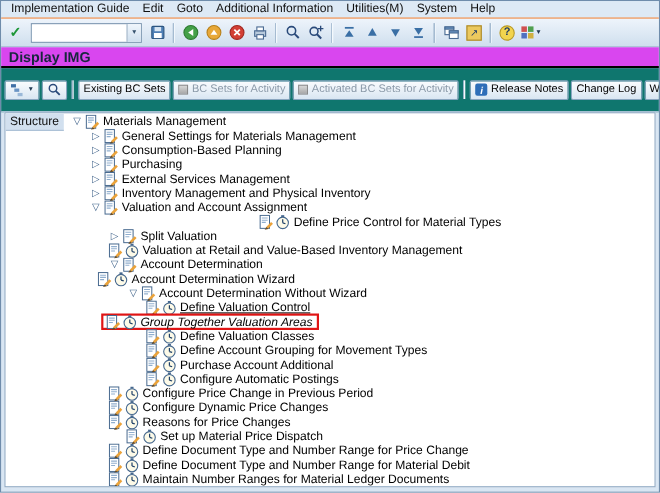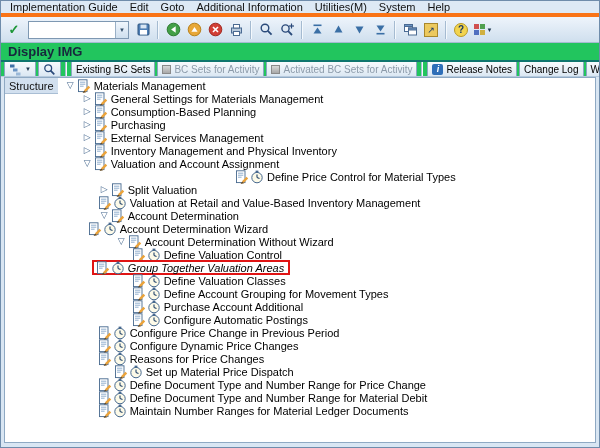--- a/index.html
+++ b/index.html
@@ -1,37 +1,37 @@
 <!DOCTYPE html>
 <html><head>
 <meta charset="utf-8">
 <style>
   *{box-sizing:border-box;margin:0;padding:0}
   html,body{background:#ffffff}
   body{font-family:"Liberation Sans",sans-serif}
   .window{width:600px;height:448px;border:1px solid #6f8cab;background:#d9e6f3;display:flex;flex-direction:column;overflow:hidden}
 
-  .menu-bar{height:16px;flex:none;display:flex;align-items:center;background:#dde9f5;border-bottom:4px solid #f97316;padding:0 3px;font-size:11px;color:#101010;white-space:nowrap}
+  .menu-bar{height:16px;flex:none;display:flex;align-items:center;background:#dde9f5;border-bottom:1px solid #f97316;padding:0 3px;font-size:11px;color:#101010;white-space:nowrap}
   .menu-item{padding:0 6px 1px;cursor:default}
 
   .toolbar{height:26px;flex:none;display:flex;align-items:center;background:linear-gradient(#eef4fb,#cfdfee);border-bottom:1px solid #a5bbd1;padding:0 3px;gap:1px;white-space:nowrap}
   .tb-btn{width:20px;height:20px;flex:none;display:flex;align-items:center;justify-content:center;background:transparent;border:1px solid transparent;border-radius:2px;padding:0}
   .g-check{color:#1c9637;font-weight:bold;font-size:13px;line-height:13px}
   .cmd{display:flex;align-items:center;height:18px;background:#fff;border:1px solid #7e98b2;margin:0 3px}
   .cmd input{width:86px;height:14px;border:none;outline:none;font-family:"Liberation Sans",sans-serif;font-size:11px;padding:0 3px}
   .cmd-drop{width:13px;height:16px;background:linear-gradient(#f0f6fc,#cfdfee);border-left:1px solid #9ab0c6;font-size:6px;color:#34506c;display:flex;align-items:center;justify-content:center}
   .sep{width:2px;height:18px;flex:none;margin:0 3px;background:linear-gradient(90deg,#a5bbd1 50%,#f4f9fd 50%)}
   .help-chip{width:14px;height:14px;border-radius:50%;background:#f2d44e;border:1px solid #b99a27;color:#1c3a66;font-weight:bold;font-size:10px;display:flex;align-items:center;justify-content:center}
   .shortcut-chip{width:14px;height:14px;background:#ecc95e;border:1px solid #a8872c;color:#1c3a66;font-size:9px;display:flex;align-items:center;justify-content:center}
   .caret{font-size:6px;color:#223a52}
 
-  .title-bar{height:19px;flex:none;display:flex;align-items:center;background:#22c55e;border-bottom:2px solid #0f766e;padding:0 7px}
+  .title-bar{height:19px;flex:none;display:flex;align-items:center;background:#d946ef;border-bottom:2px solid #000000;padding:0 7px}
   .page-title{font-size:13px;font-weight:bold;color:#17273d}
 
-  .app-toolbar{height:15px;flex:none;display:flex;align-items:center;background:#22c55e;border-bottom:1px solid #b5c9dd;padding:0 3px;gap:2px;overflow:hidden;white-space:nowrap}
+  .app-toolbar{height:40px;flex:none;display:flex;align-items:center;background:#0f766e;border-bottom:1px solid #b5c9dd;padding:0 3px;gap:2px;overflow:hidden;white-space:nowrap}
   .app-btn{height:18px;flex:none;display:inline-flex;align-items:center;gap:3px;padding:0 4px;font-size:10px;font-family:inherit;color:#000;background:linear-gradient(#fafcfe,#d9e6f2);border:1px solid #8aa6c0;border-radius:2px}
   .app-btn.disabled{color:#8b9aa9}
   .bc-chip{width:9px;height:9px;flex:none;background:linear-gradient(#d8d8d8,#a8a8a8);border:1px solid #8a8a8a}
   .info-chip{width:11px;height:11px;flex:none;background:#2e6eb8;color:#fff;font-size:9px;font-weight:bold;font-style:italic;display:flex;align-items:center;justify-content:center;border-radius:2px}
   .asep{width:2px;height:17px;flex:none;margin:0 2px;background:linear-gradient(90deg,#a5bbd1 50%,#f4f9fd 50%)}
 
   .tree-panel{flex:1;margin:0 3px 4px;border:1px solid #8fa9c3;background:#fff;display:flex;flex-direction:row;overflow:hidden}
   .structure-header{height:16px;flex:none;display:flex;align-items:center;background:#d2e0ef;border-bottom:1px solid #a9bed4;font-size:11px;padding:0 4px;color:#101010}
   .tree-body{flex:1;overflow:hidden;padding-top:1px}
   .tree-row{height:13px;display:flex;align-items:center;font-size:11px;color:#000;white-space:nowrap}

